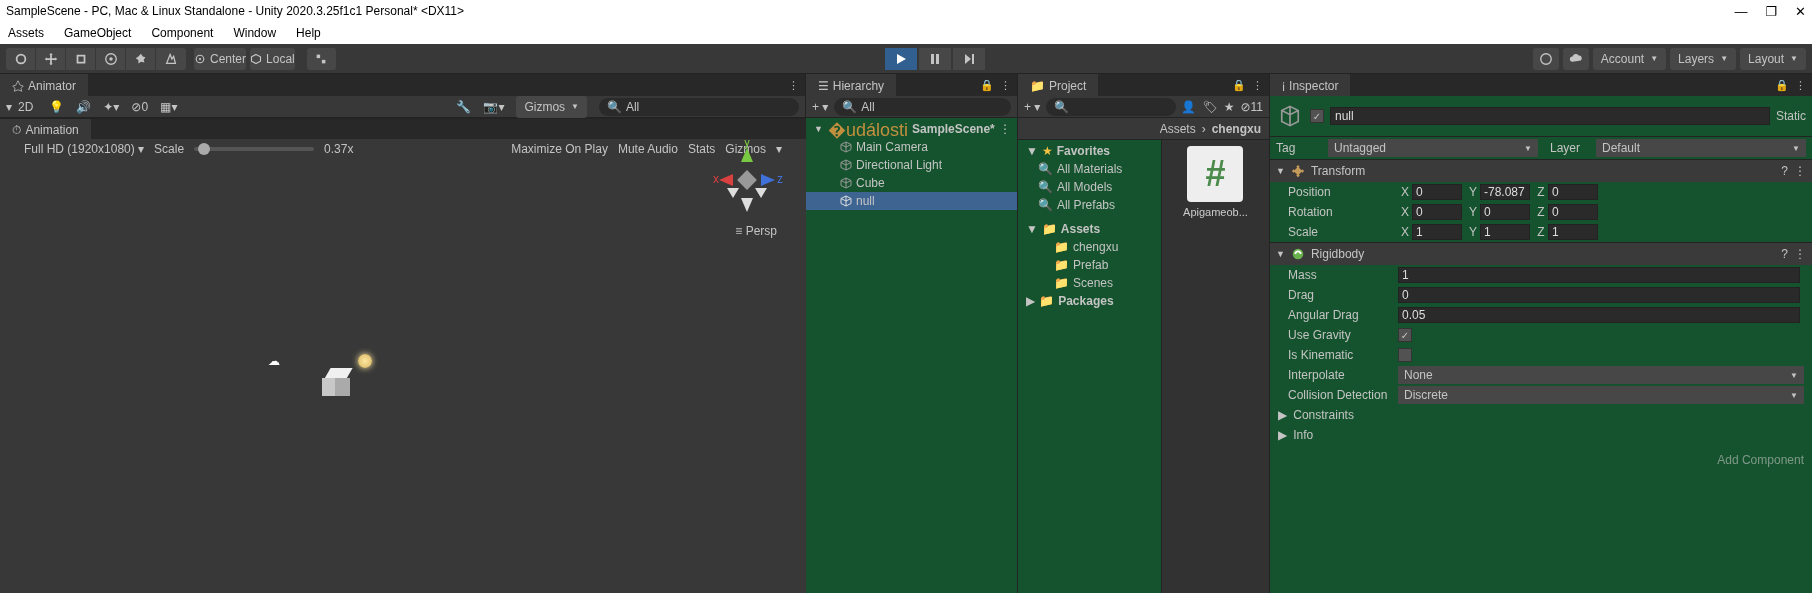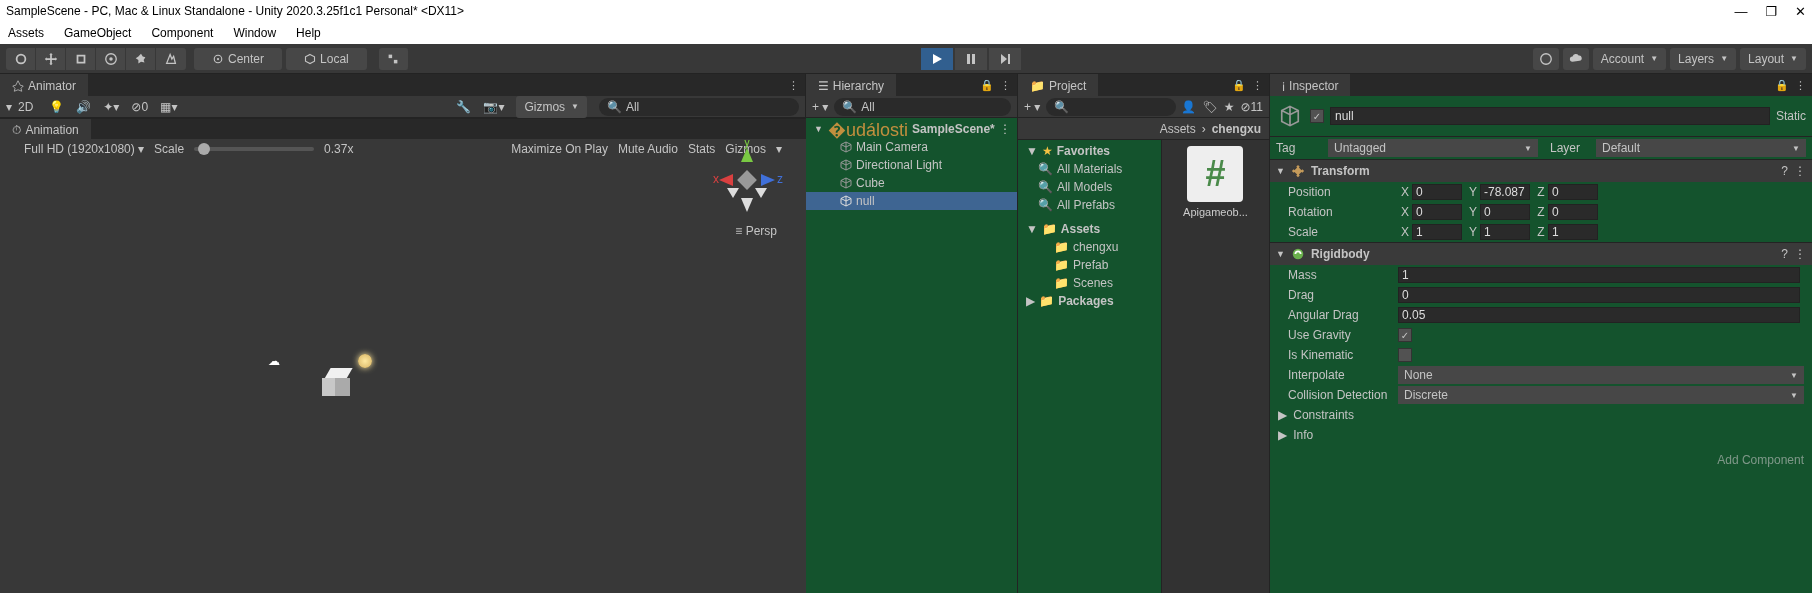--- a/index.html
+++ b/index.html
@@ -8,21 +8,21 @@
 .titlebar span{color:#000}
 .winbtns{display:flex;gap:18px}
 .winbtns span{color:#000;font-size:13px;cursor:pointer}
 .menubar{height:22px;background:#fff;display:flex;align-items:center;padding:0 8px;gap:20px}
 .menubar span{color:#000;cursor:pointer}
 .toolbar{height:30px;background:#383838;border-bottom:1px solid #232323;display:flex;align-items:center;padding:0 6px}
 .toolgrp{display:flex;align-items:center;background:#474747;border-radius:3px;margin-right:8px}
 .toolbtn{width:30px;height:22px;display:flex;align-items:center;justify-content:center;cursor:pointer;border-right:1px solid #383838}
 .toolbtn:last-child{border-right:none}
 .toolbtn svg{width:14px;height:14px;fill:#c4c4c4}
-.textbtn{padding:0 18px;height:22px;display:flex;align-items:center;background:#474747;border-radius:3px;cursor:pointer;gap:4px}
+.textbtn{padding:0 0;height:22px;display:flex;align-items:center;background:#474747;border-radius:3px;cursor:pointer;gap:4px}
 .spacer{flex:1}
 .playgrp{display:flex;gap:2px}
 .playbtn{width:32px;height:22px;background:#474747;display:flex;align-items:center;justify-content:center;cursor:pointer}
 .playbtn.active{background:#315f8f}
 .dd{padding:0 8px;height:22px;background:#474747;border-radius:3px;display:flex;align-items:center;gap:6px;cursor:pointer;margin-left:4px}
 .dd::after{content:"▼";font-size:8px}
 .main{flex:1;display:flex;min-height:0}
 .panel{display:flex;flex-direction:column;background:#14532d;border-right:1px solid #232323}
 .tab{height:22px;background:#282828;display:flex;align-items:center}
 .tabactive{background:#383838;padding:0 12px;height:100%;display:flex;align-items:center;gap:4px;border-top:2px solid #383838}
@@ -67,21 +67,21 @@
 .insphdr input[type=text]{flex:1;background:#2a2a2a;border:1px solid #222;color:#ddd;padding:2px 4px;height:18px}
 .checkbox{width:14px;height:14px;background:#525252;border:1px solid #333;display:flex;align-items:center;justify-content:center;font-size:10px;cursor:pointer}
 .insprow{display:flex;align-items:center;padding:2px 6px;gap:6px}
 .insprow .lbl{width:46px}
 .tagdd{flex:1;background:#474747;padding:1px 6px;display:flex;align-items:center;justify-content:space-between;cursor:pointer;height:18px}
 .tagdd::after{content:"▼";font-size:8px}
 .comp{border-top:1px solid #232323}
 .comphdr{height:22px;display:flex;align-items:center;padding:0 6px;gap:6px;background:#3a3a3a;cursor:pointer}
 .comphdr .fold{font-size:9px}
 .comphdr .cicon{width:14px;height:14px}
-.comphdr .title{flex:1;font-weight:700}
+.comphdr .title{flex:1;font-weight:400}
 .comphdr .opts{display:flex;gap:6px;font-size:11px}
 .proprow{display:flex;align-items:center;padding:2px 8px 2px 18px;height:20px}
 .proprow .plabel{width:110px}
 .proprow .axislbl{width:14px;text-align:center}
 .proprow input{width:50px;background:#2a2a2a;border:1px solid #222;color:#ddd;padding:1px 3px;height:16px;margin-right:4px}
 .proprow input.wide{flex:1;width:auto}
 .proprow .pdd{flex:1;background:#474747;padding:1px 6px;display:flex;align-items:center;justify-content:space-between;cursor:pointer;height:18px}
 .proprow .pdd::after{content:"▼";font-size:8px}
 .bottombar{height:40px;border-top:1px solid #232323;display:flex;flex-direction:column}
 .bottab{height:20px;background:#282828;display:flex;align-items:center}

